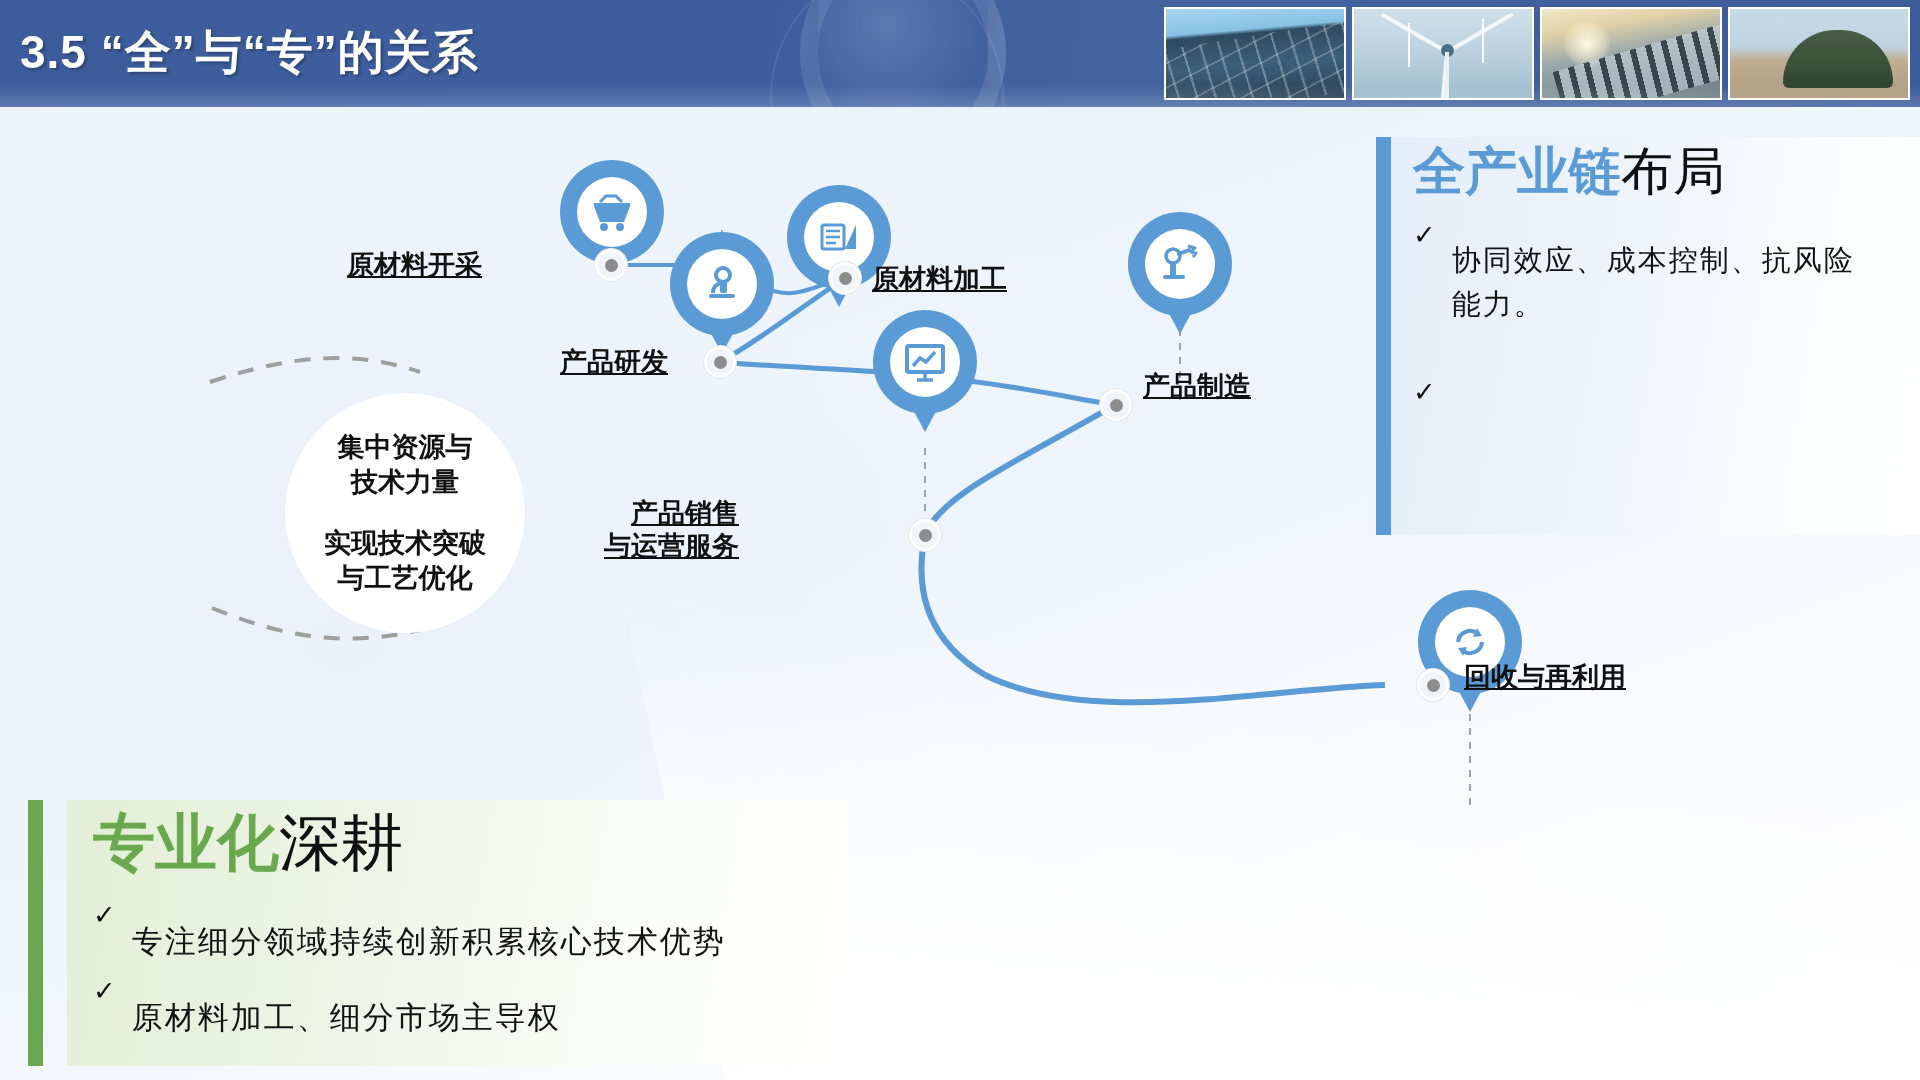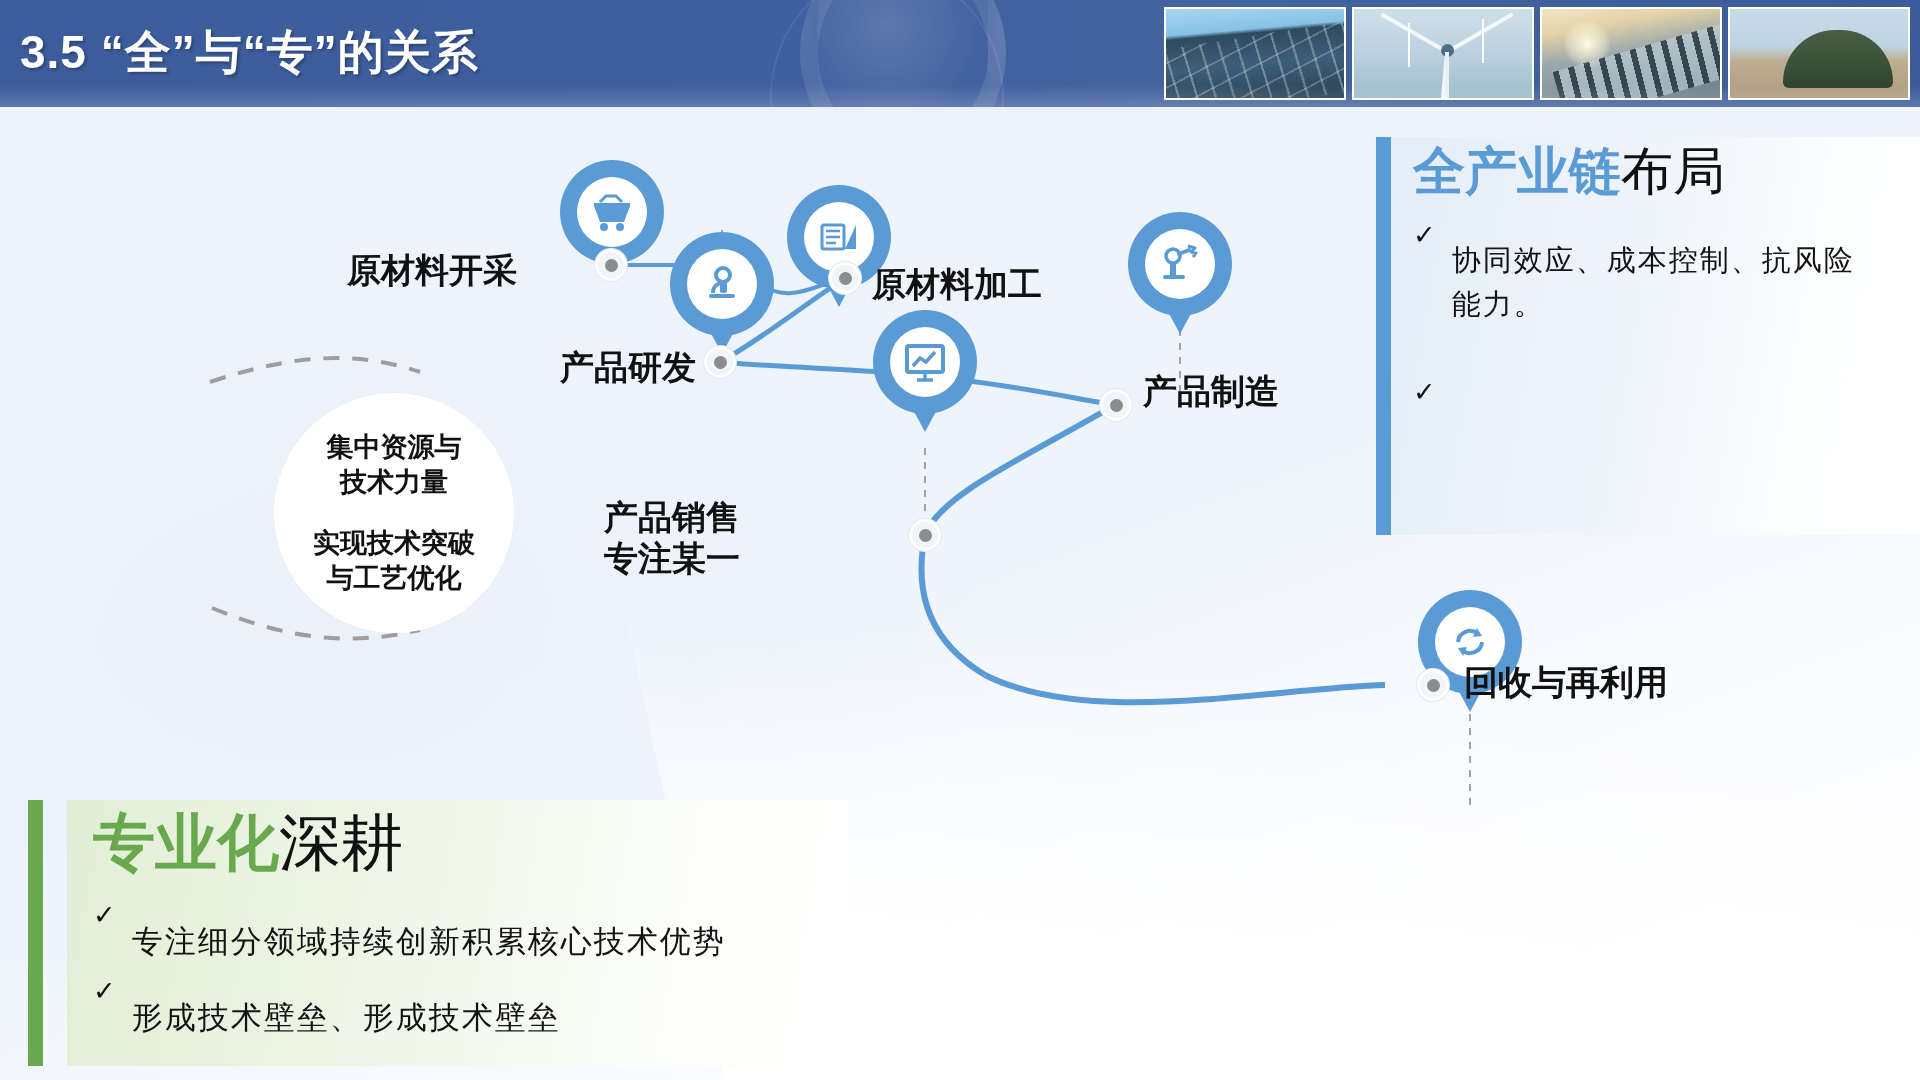--- a/index.html
+++ b/index.html
@@ -267,41 +267,42 @@
     display: flex; flex-direction: column;
     align-items: center; justify-content: center;
     text-align: center;
     font-size: 30px; font-weight: bold; line-height: 1.25;
     color: #111111;
   }
 
   
   .white-bubble {
     position: absolute;
-    left: 274px; top: 393px;
+    left: 285px; top: 393px;
     width: 240px; height: 240px;
     border-radius: 50%;
     background: #ffffff;
     display: flex; flex-direction: column;
     align-items: center; justify-content: center;
     text-align: center;
     color: #111111;
     font-size: 27px; font-weight: bold; line-height: 1.3;
     box-shadow: 0 0 0 1px rgba(0,0,0,0.01);
   }
   .white-bubble .wb-gap { height: 26px; }
 
   
   .node-label {
     position: absolute;
-    font-size: 34px;
+    font-size: 27px;
     font-weight: bold;
     color: #111111;
     line-height: 1.25;
     white-space: nowrap;
+    text-decoration: underline;
   }
   .node-label.two-line { line-height: 1.22; }
 
   
   .node-dot {
     position: absolute;
     width: 26px; height: 26px;
     border-radius: 50%;
     background: #f1f4f8;
     box-shadow: 0 0 0 3px #ffffff, 0 0 0 4px #e3e8ee;
@@ -457,21 +458,21 @@
   <div class="node-label" style="left:347px;top:249px;">原材料开采</div>
 
   <div class="node-label" style="left:872px;top:263px;">原材料加工</div>
 
   <div class="node-label" style="left:560px;top:346px;">产品研发</div>
 
   <div class="node-label" style="left:1143px;top:370px;">产品制造</div>
 
   <div class="node-label two-line" style="left:604px;top:497px;text-align:right;">
     <div>产品销售</div>
-    <div>专注某一</div>
+    <div>与运营服务</div>
   </div>
 
   <div class="node-label" style="left:1464px;top:661px;">回收与再利用</div>
 
 
   <div class="white-bubble">
     <div>集中资源与</div>
     <div>技术力量</div>
     <div class="wb-gap"></div>
     <div>实现技术突破</div>
@@ -503,18 +504,18 @@
         <span class="t-green">专业化</span><span class="t-black">深耕</span>
       </div>
 
       <div class="bullet-row">
         <span class="check">✓</span>
         <span class="bullet-text">专注细分领域持续创新积累核心技术优势</span>
       </div>
 
       <div class="bullet-row">
         <span class="check">✓</span>
-        <span class="bullet-text">形成技术壁垒、形成技术壁垒</span>
+        <span class="bullet-text">原材料加工、细分市场主导权</span>
       </div>
     </div>
   </div>
 
 </div>
 
 </body></html>

